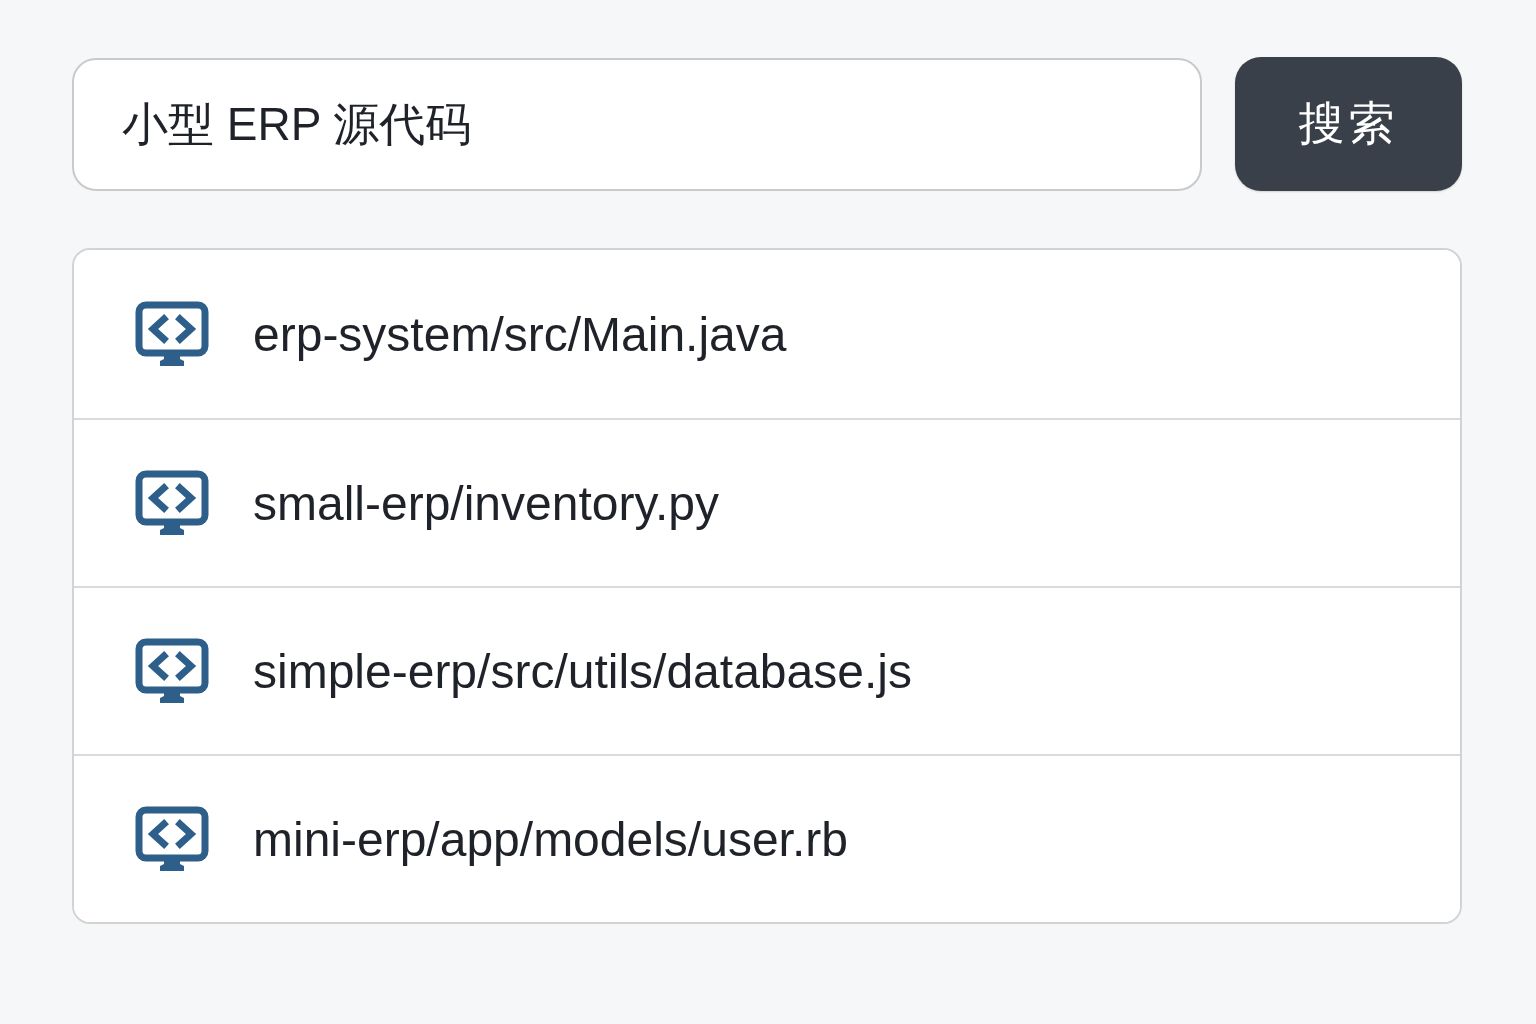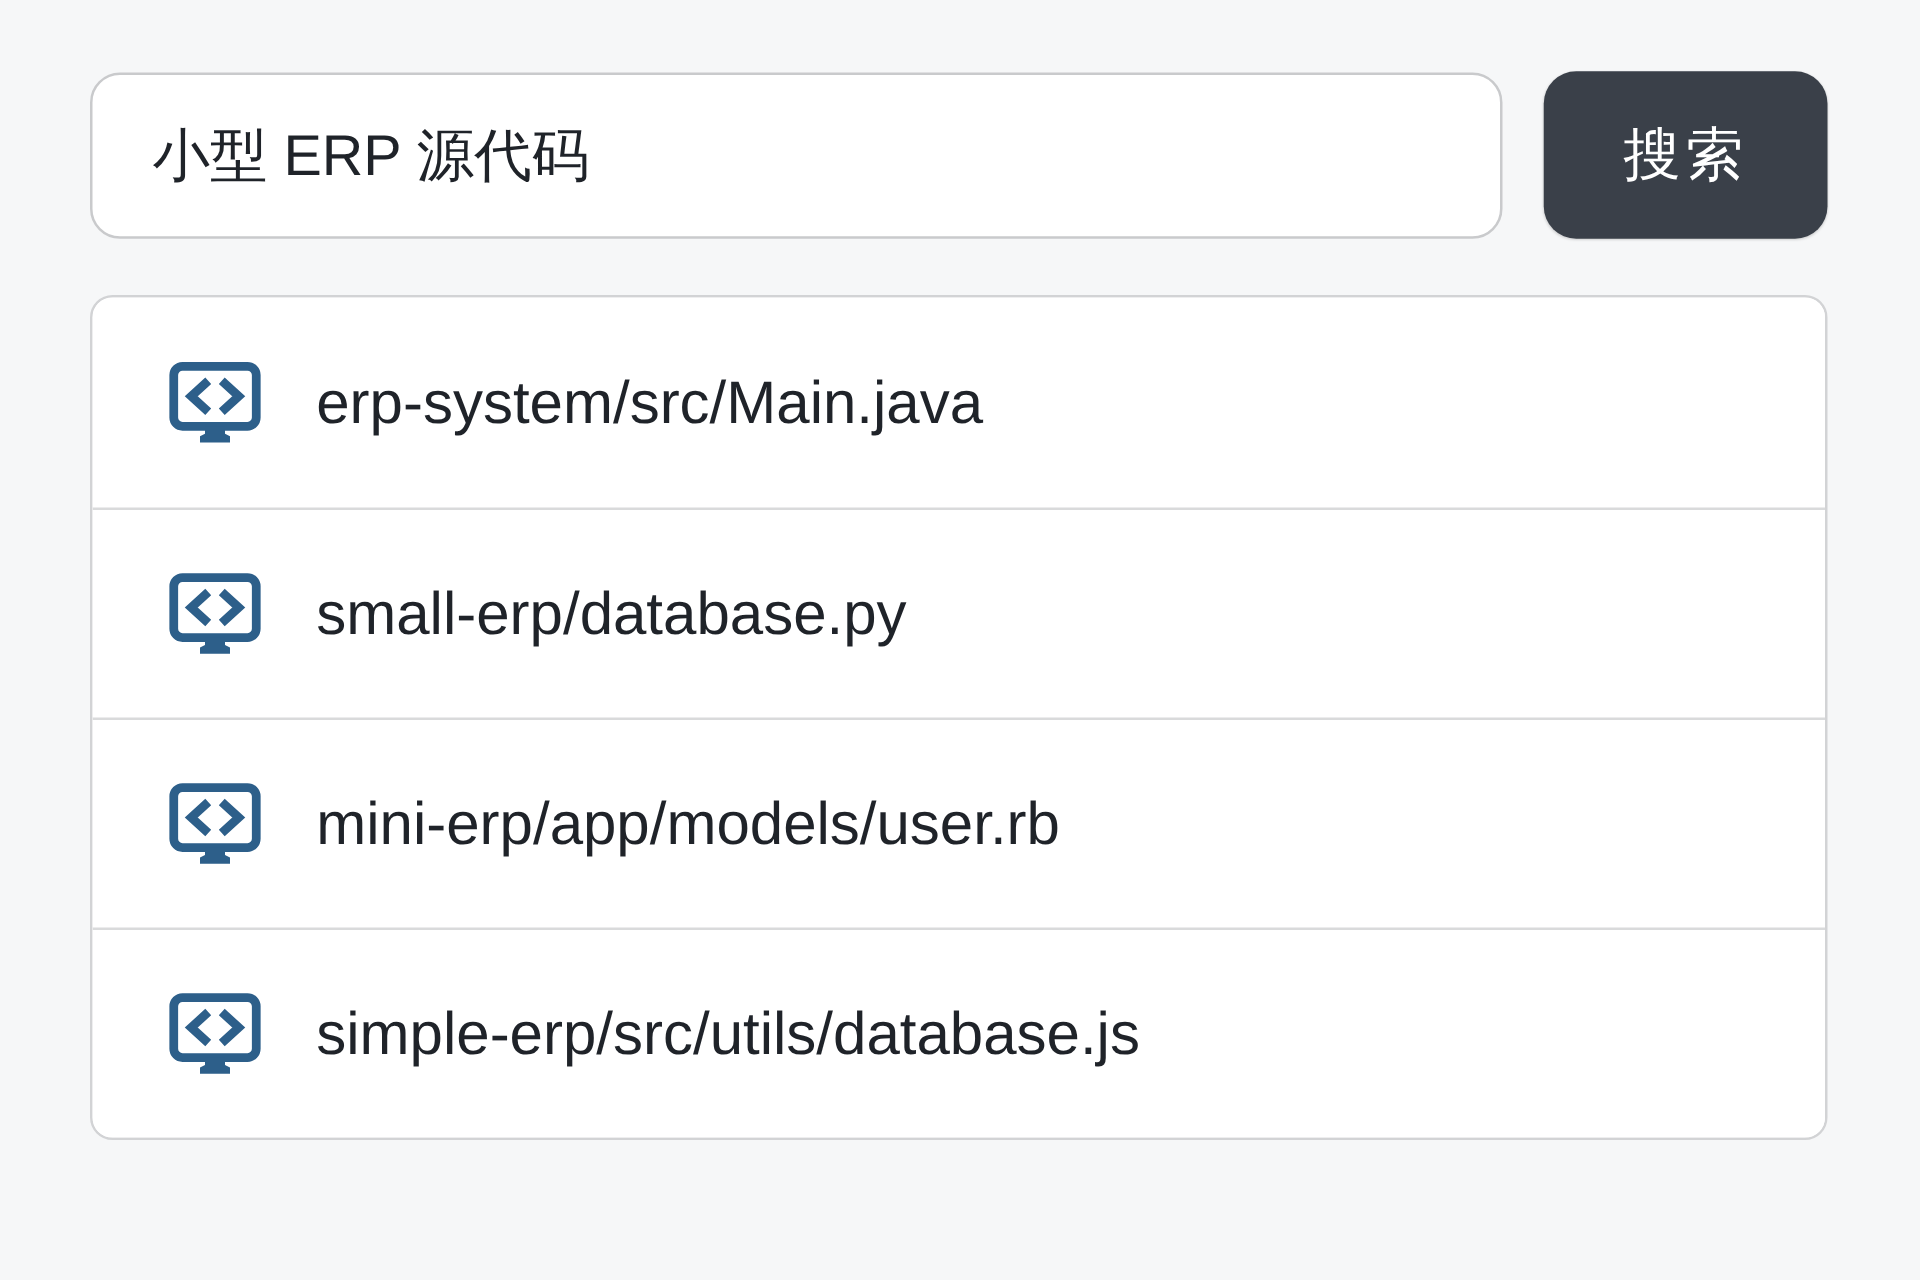--- a/index.html
+++ b/index.html
@@ -48,21 +48,21 @@
     cursor: pointer;
     box-shadow: 0 1px 2px rgba(0,0,0,0.15);
     display: flex;
     align-items: center;
     justify-content: center;
   }
   
   .results {
     position: absolute;
     left: 72px;
-    top: 236px;
+    top: 248px;
     width: 1390px;
     background: #ffffff;
     border: 2px solid #d2d3d5;
     border-radius: 18px;
     overflow: hidden;
   }
   .result-row {
     height: 168px;
     display: flex;
     align-items: center;
@@ -114,41 +114,41 @@
 
     <div class="result-row">
       <span class="result-icon">
         <svg viewBox="0 0 74 66" width="74" height="66" aria-hidden="true">
           <rect x="4" y="4" width="66" height="48" rx="7" fill="none" stroke="#2d5f8a" stroke-width="7"></rect>
           <path d="M29 52 h16 v6 l4 2 v5 h-24 v-5 l4 -2 z" fill="#2d5f8a"></path>
           <polyline points="29,18 18,28 29,38" fill="none" stroke="#2d5f8a" stroke-width="7" stroke-linecap="square" stroke-linejoin="miter"></polyline>
           <polyline points="45,18 56,28 45,38" fill="none" stroke="#2d5f8a" stroke-width="7" stroke-linecap="square" stroke-linejoin="miter"></polyline>
         </svg>
       </span>
-      <span class="result-path">small-erp/database.py</span>
+      <span class="result-path">small-erp/inventory.py</span>
+    </div>
+
+    <div class="result-row">
+      <span class="result-icon">
+        <svg viewBox="0 0 74 66" width="74" height="66" aria-hidden="true">
+          <rect x="4" y="4" width="66" height="48" rx="7" fill="none" stroke="#2d5f8a" stroke-width="7"></rect>
+          <path d="M29 52 h16 v6 l4 2 v5 h-24 v-5 l4 -2 z" fill="#2d5f8a"></path>
+          <polyline points="29,18 18,28 29,38" fill="none" stroke="#2d5f8a" stroke-width="7" stroke-linecap="square" stroke-linejoin="miter"></polyline>
+          <polyline points="45,18 56,28 45,38" fill="none" stroke="#2d5f8a" stroke-width="7" stroke-linecap="square" stroke-linejoin="miter"></polyline>
+        </svg>
+      </span>
+      <span class="result-path">simple-erp/src/utils/database.js</span>
     </div>
 
     <div class="result-row">
       <span class="result-icon">
         <svg viewBox="0 0 74 66" width="74" height="66" aria-hidden="true">
           <rect x="4" y="4" width="66" height="48" rx="7" fill="none" stroke="#2d5f8a" stroke-width="7"></rect>
           <path d="M29 52 h16 v6 l4 2 v5 h-24 v-5 l4 -2 z" fill="#2d5f8a"></path>
           <polyline points="29,18 18,28 29,38" fill="none" stroke="#2d5f8a" stroke-width="7" stroke-linecap="square" stroke-linejoin="miter"></polyline>
           <polyline points="45,18 56,28 45,38" fill="none" stroke="#2d5f8a" stroke-width="7" stroke-linecap="square" stroke-linejoin="miter"></polyline>
         </svg>
       </span>
       <span class="result-path">mini-erp/app/models/user.rb</span>
     </div>
 
-    <div class="result-row">
-      <span class="result-icon">
-        <svg viewBox="0 0 74 66" width="74" height="66" aria-hidden="true">
-          <rect x="4" y="4" width="66" height="48" rx="7" fill="none" stroke="#2d5f8a" stroke-width="7"></rect>
-          <path d="M29 52 h16 v6 l4 2 v5 h-24 v-5 l4 -2 z" fill="#2d5f8a"></path>
-          <polyline points="29,18 18,28 29,38" fill="none" stroke="#2d5f8a" stroke-width="7" stroke-linecap="square" stroke-linejoin="miter"></polyline>
-          <polyline points="45,18 56,28 45,38" fill="none" stroke="#2d5f8a" stroke-width="7" stroke-linecap="square" stroke-linejoin="miter"></polyline>
-        </svg>
-      </span>
-      <span class="result-path">simple-erp/src/utils/database.js</span>
-    </div>
-
   </div>
 </div>
 
 </body></html>

